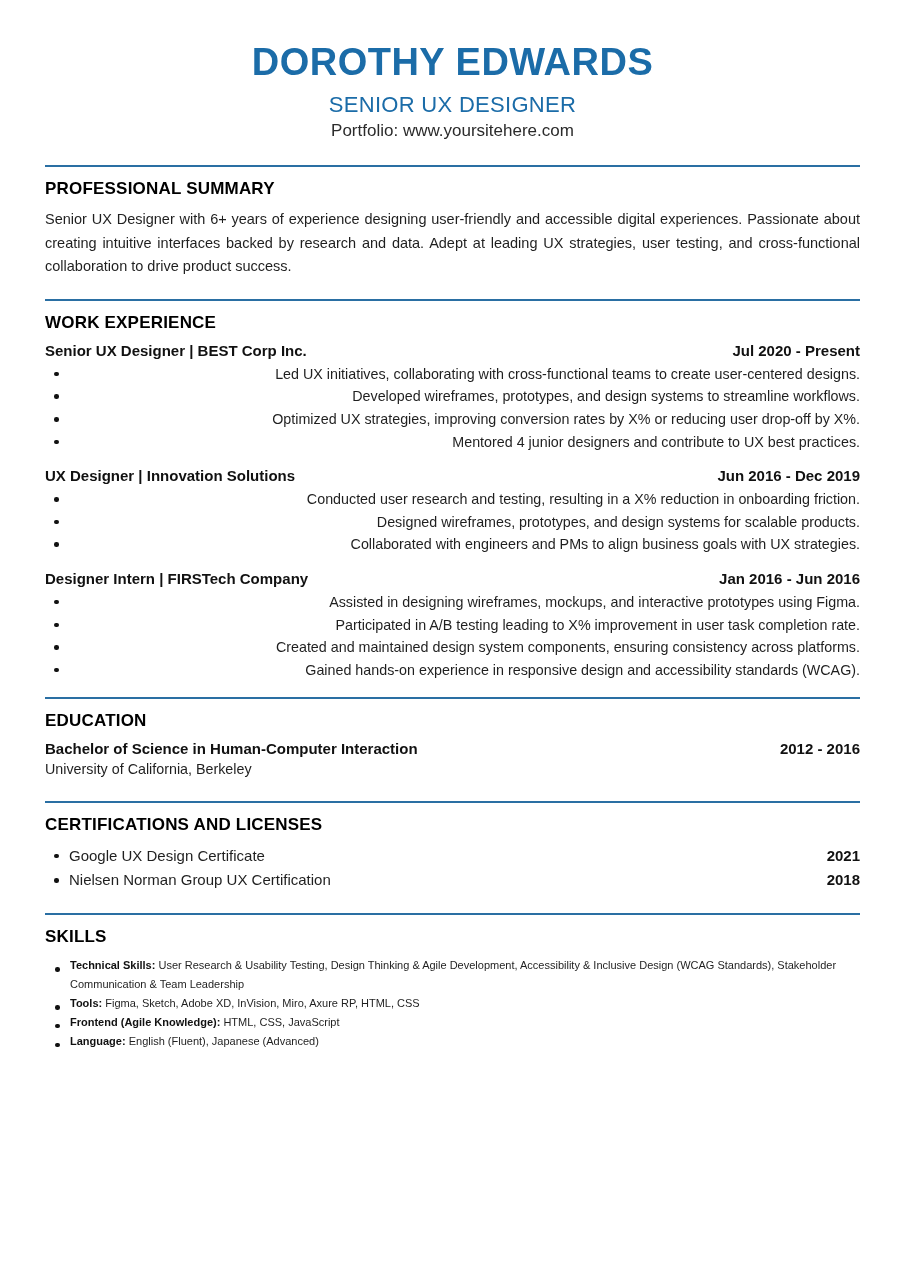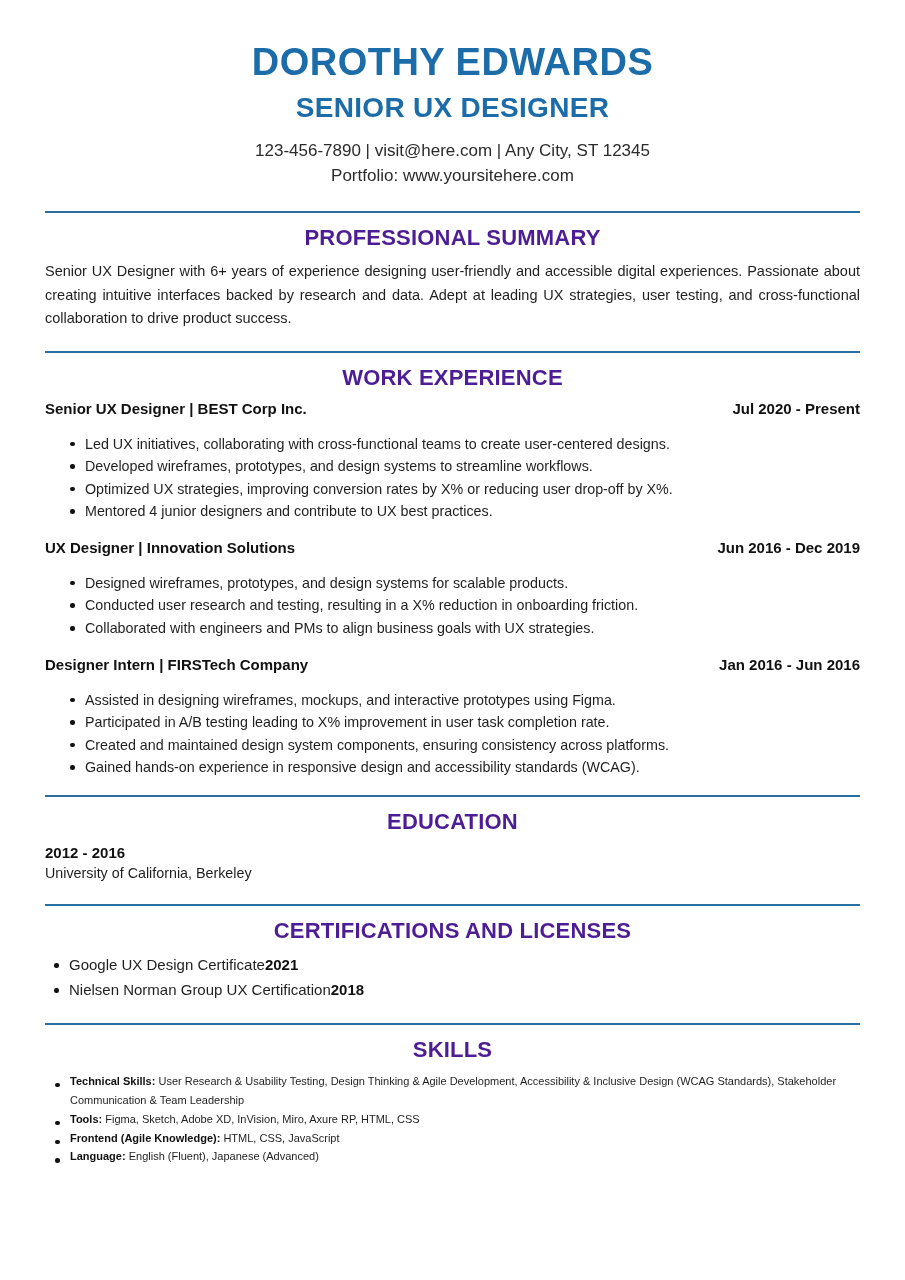--- a/index.html
+++ b/index.html
@@ -29,22 +29,22 @@
     padding-top: 42px;
   }
   .name {
     font-size: 38px;
     font-weight: bold;
     color: #1b6ca8;
     letter-spacing: 0.5px;
     line-height: 1.1;
   }
   .job-title {
-    font-size: 28px;
-    font-weight: bold;
+    font-size: 22px;
+    font-weight: normal;
     color: #1b6ca8;
     margin-top: 8px;
     letter-spacing: 0.3px;
   }
   .contact-line {
     font-size: 17px;
     color: #2b2b2b;
     margin-top: 15px;
     line-height: 1.45;
   }
@@ -58,26 +58,25 @@
     border-top: 2px solid #2a6fa3;
     margin: 0;
     width: 100%;
   }
   .divider.top { margin-top: 22px; }
   .divider.sec { margin-top: 16px; }
 
   
   .section { padding-top: 12px; }
   .section-title {
-    font-size: 22px;
+    font-size: 17px;
     font-weight: bold;
-    color: #4c1d95;
+    color: #000000;
     letter-spacing: 0.2px;
     margin-bottom: 9px;
-    text-align: center;
   }
 
   .summary-text {
     font-size: 14.5px;
     line-height: 1.62;
     text-align: justify;
     color: #1f1f1f;
     padding-bottom: 4px;
   }
 
@@ -90,22 +89,23 @@
     align-items: flex-start;
     font-size: 15px;
     font-weight: bold;
     color: #111111;
     margin-bottom: 4px;
   }
   .job-date { white-space: nowrap; font-weight: bold; }
 
   ul.bullets {
     list-style: none;
-    margin: 16px;
+    margin: 0;
     padding: 0;
+    text-align: right;
   }
   ul.bullets > li {
     position: relative;
     padding-left: 24px;
     font-size: 14.3px;
     line-height: 1.58;
     color: #1f1f1f;
   }
   ul.bullets > li::before {
     content: "";
@@ -141,20 +141,21 @@
     margin: 0;
     padding: 0;
     padding-bottom: 4px;
   }
   ul.cert-list > li {
     position: relative;
     padding-left: 24px;
     font-size: 15px;
     line-height: 1.65;
     display: flex;
+    justify-content: space-between;
     align-items: baseline;
     color: #1f1f1f;
   }
   ul.cert-list > li::before {
     content: "";
     position: absolute;
     left: 9px;
     top: 10px;
     width: 4.5px;
     height: 4.5px;
@@ -189,21 +190,20 @@
   .skill-label { font-weight: bold; color: #111111; }
 </style>
 </head>
 <body>
 
 <div class="page">
 
   <div class="header">
     <div class="name">DOROTHY EDWARDS</div>
     <div class="job-title">SENIOR UX DESIGNER</div>
-    <div class="contact-line">123-456-7890 | visit@here.com | Any City, ST 12345</div>
     <div class="contact-line second">Portfolio: www.yoursitehere.com</div>
   </div>
 
   <hr class="divider top">
 
   <div class="section">
     <div class="section-title">PROFESSIONAL SUMMARY</div>
     <div class="summary-text">Senior UX Designer with 6+ years of experience designing user-friendly and accessible digital experiences. Passionate about creating intuitive interfaces backed by research and data. Adept at leading UX strategies, user testing, and cross-functional collaboration to drive product success.</div>
   </div>
 
@@ -224,22 +224,22 @@
         <li>Mentored 4 junior designers and contribute to UX best practices.</li>
       </ul>
     </div>
 
     <div class="job">
       <div class="job-head">
         <span>UX Designer | Innovation Solutions</span>
         <span class="job-date">Jun 2016 - Dec 2019</span>
       </div>
       <ul class="bullets">
+        <li>Conducted user research and testing, resulting in a X% reduction in onboarding friction.</li>
         <li>Designed wireframes, prototypes, and design systems for scalable products.</li>
-        <li>Conducted user research and testing, resulting in a X% reduction in onboarding friction.</li>
         <li>Collaborated with engineers and PMs to align business goals with UX strategies.</li>
       </ul>
     </div>
 
     <div class="job">
       <div class="job-head">
         <span>Designer Intern | FIRSTech Company</span>
         <span class="job-date">Jan 2016 - Jun 2016</span>
       </div>
       <ul class="bullets">
@@ -249,20 +249,21 @@
         <li>Gained hands-on experience in responsive design and accessibility standards (WCAG).</li>
       </ul>
     </div>
   </div>
 
   <hr class="divider sec">
 
   <div class="section">
     <div class="section-title">EDUCATION</div>
     <div class="edu-head">
+      <span>Bachelor of Science in Human-Computer Interaction</span>
       <span>2012 - 2016</span>
     </div>
     <div class="edu-school">University of California, Berkeley</div>
   </div>
 
   <hr class="divider sec">
 
   <div class="section">
     <div class="section-title">CERTIFICATIONS AND LICENSES</div>
     <ul class="cert-list">

